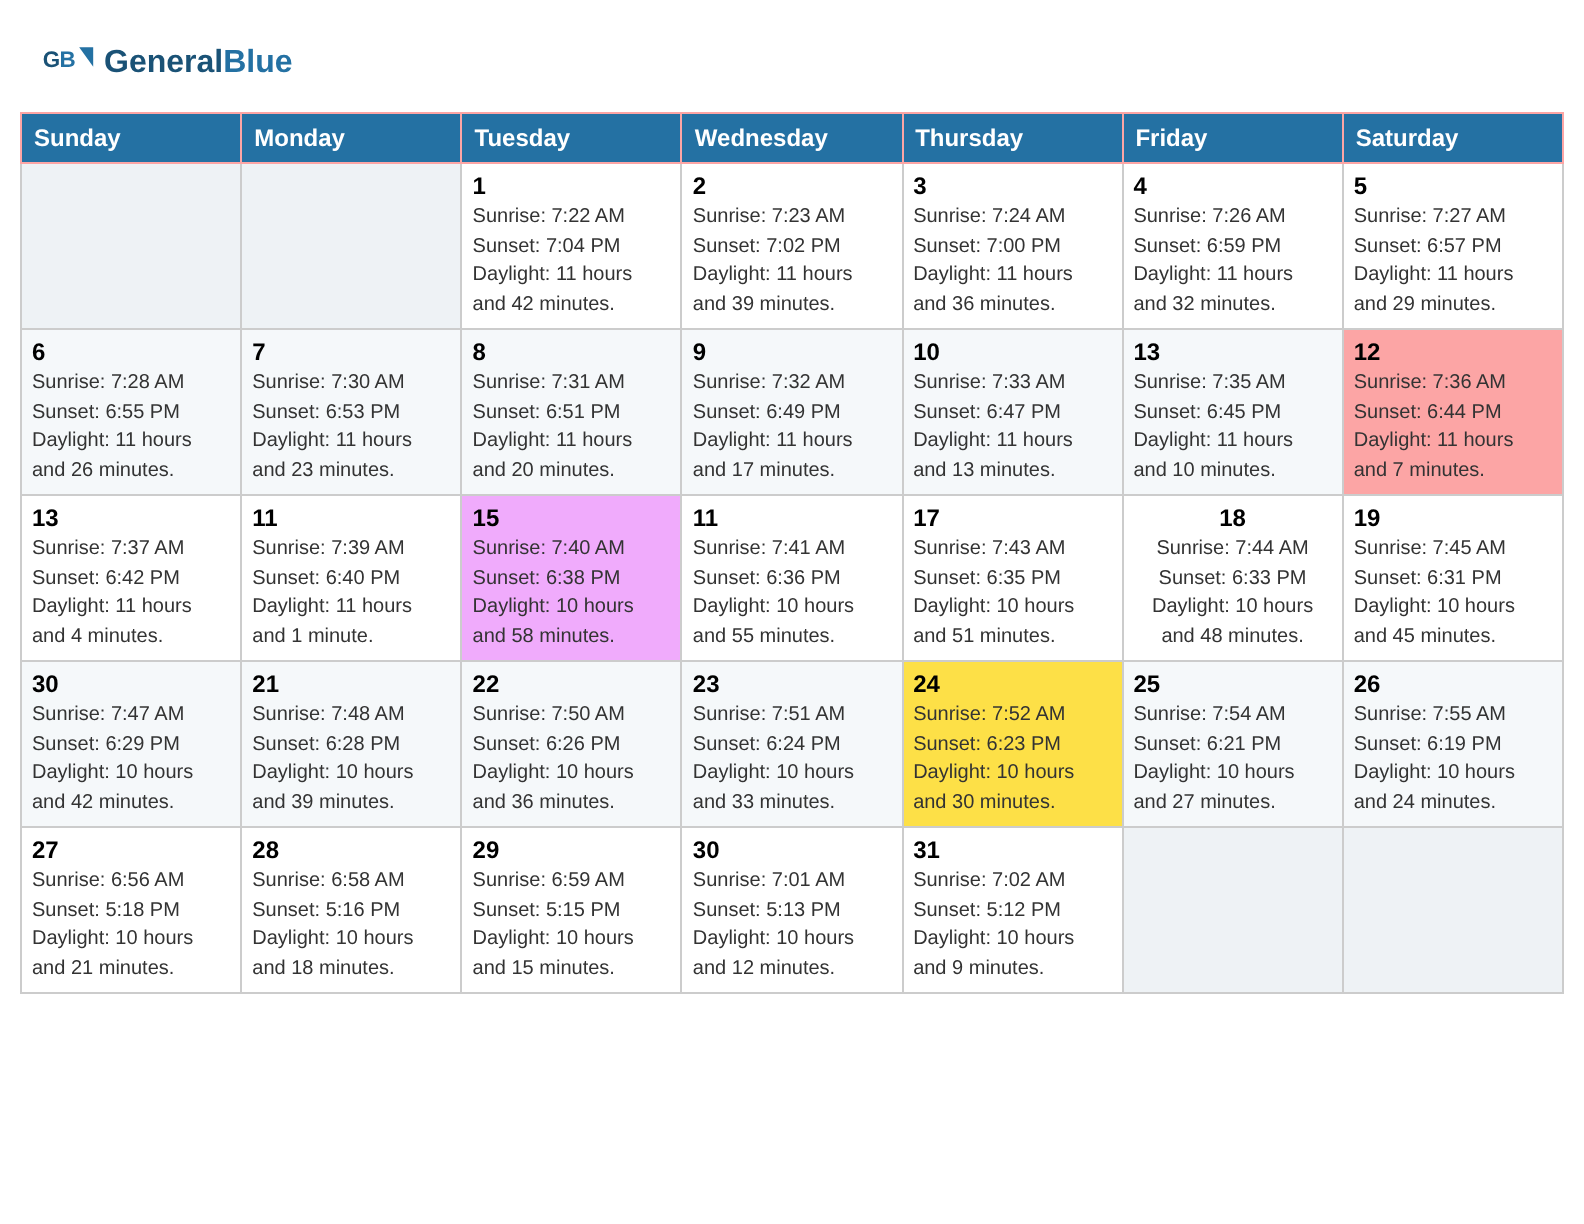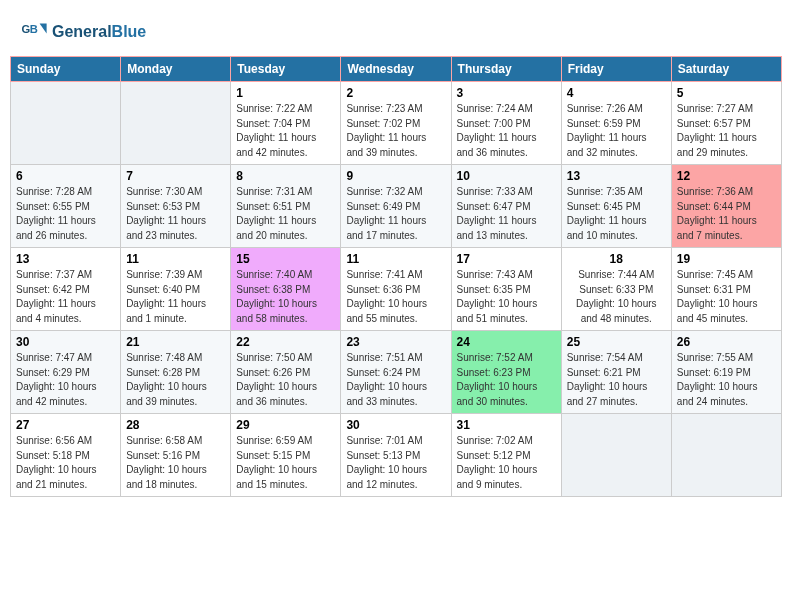--- a/index.html
+++ b/index.html
@@ -220,21 +220,21 @@
           <div class="day-info">Sunrise: 7:48 AM<br>Sunset: 6:28 PM<br>Daylight: 10 hours and 39 minutes.</div>
         </td>
         <td style="background: rgb(245, 248, 250);">
           <span class="day-num">22</span>
           <div class="day-info">Sunrise: 7:50 AM<br>Sunset: 6:26 PM<br>Daylight: 10 hours and 36 minutes.</div>
         </td>
         <td style="background: rgb(245, 248, 250);">
           <span class="day-num">23</span>
           <div class="day-info">Sunrise: 7:51 AM<br>Sunset: 6:24 PM<br>Daylight: 10 hours and 33 minutes.</div>
         </td>
-        <td style="background: #86efac;">
+        <td style="background: #fde047;">
           <span class="day-num">24</span>
           <div class="day-info">Sunrise: 7:52 AM<br>Sunset: 6:23 PM<br>Daylight: 10 hours and 30 minutes.</div>
         </td>
         <td style="background: rgb(245, 248, 250);">
           <span class="day-num">25</span>
           <div class="day-info">Sunrise: 7:54 AM<br>Sunset: 6:21 PM<br>Daylight: 10 hours and 27 minutes.</div>
         </td>
         <td style="background: rgb(245, 248, 250);">
           <span class="day-num">26</span>
           <div class="day-info">Sunrise: 7:55 AM<br>Sunset: 6:19 PM<br>Daylight: 10 hours and 24 minutes.</div>

